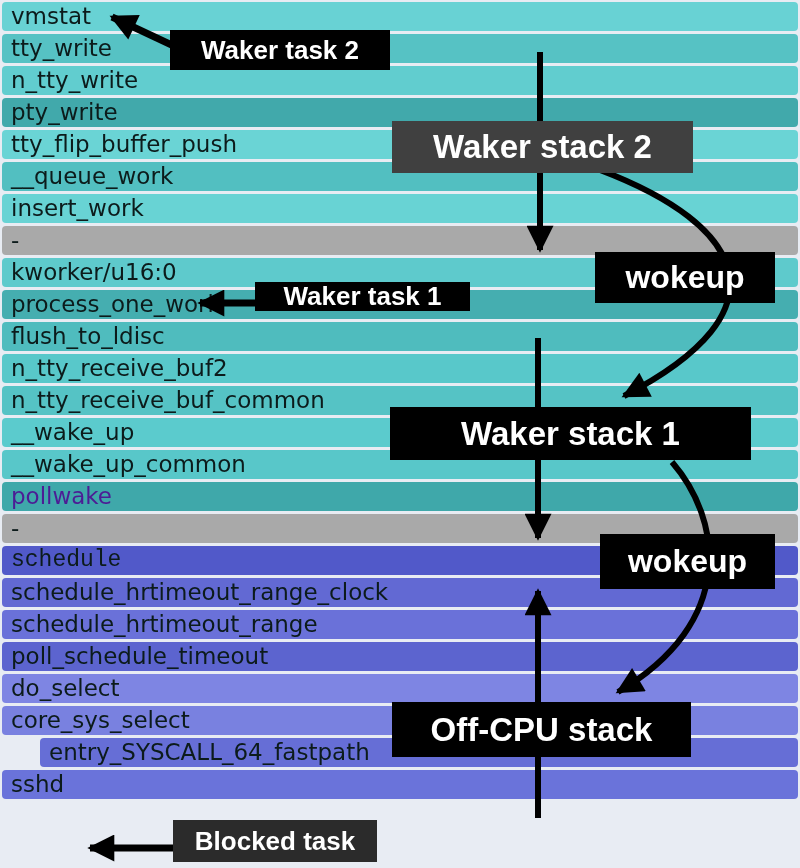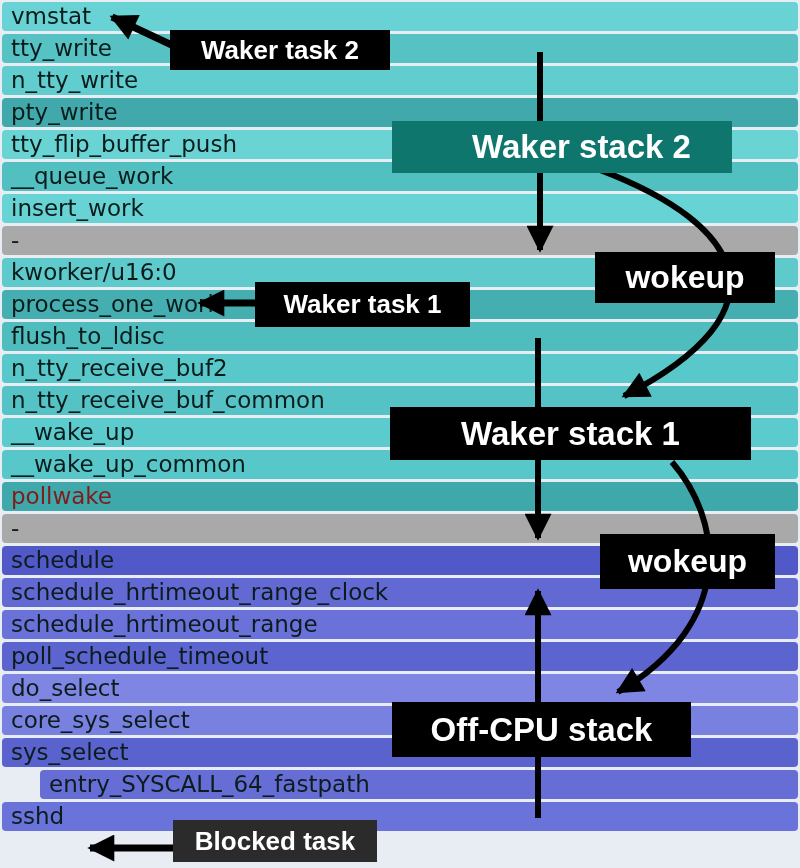--- a/index.html
+++ b/index.html
@@ -48,21 +48,21 @@
     align-items:center;
     justify-content:center;
     white-space:nowrap;
   }
   .ann-task{font-size:26px;}
   .ann-stack{font-size:33px;}
   .ann-wokeup{font-size:32px;}
   #ann-waker-task-2 {left:170px;top:16px;  width:220px;height:40px;margin-top:14px;}
   #ann-waker-stack-2{left:392px;top:121px; width:301px;height:52px;}
   #ann-wokeup-1     {left:595px;top:252px; width:180px;height:51px;}
-  #ann-waker-task-1 {left:255px;top:282px; width:215px;height:45px;}
+  #ann-waker-task-1 {left:255px;top:282px; width:215px;height:29px;}
   #ann-waker-stack-1{left:390px;top:407px; width:361px;height:53px;}
   #ann-wokeup-2     {left:600px;top:534px; width:175px;height:55px;}
   #ann-off-cpu-stack{left:392px;top:702px; width:299px;height:55px;}
   #ann-blocked-task {left:173px;top:820px; width:204px;height:42px;}
 </style>
 </head>
 <body>
 
 <div id="stage" style="background: rgb(232, 236, 243);">
 
@@ -75,29 +75,28 @@
       <div class="frame-row" style="background: rgb(82, 191, 193); color: rgb(12, 27, 27);"><span>__queue_work</span></div>
       <div class="frame-row" style="background: rgb(104, 211, 212); color: rgb(12, 27, 27);"><span>insert_work</span></div>
       <div class="frame-row" style="background: rgb(169, 169, 169); color: rgb(12, 27, 27);"><span>-</span></div>
       <div class="frame-row" style="background: rgb(94, 202, 204); color: rgb(12, 27, 27);"><span>kworker/u16:0</span></div>
       <div class="frame-row" style="background: rgb(69, 174, 176); color: rgb(12, 27, 27);"><span>process_one_work</span></div>
       <div class="frame-row" style="background: rgb(79, 188, 190); color: rgb(12, 27, 27);"><span>flush_to_ldisc</span></div>
       <div class="frame-row" style="background: rgb(88, 200, 202); color: rgb(12, 27, 27);"><span>n_tty_receive_buf2</span></div>
       <div class="frame-row" style="background: rgb(85, 195, 197); color: rgb(12, 27, 27);"><span>n_tty_receive_buf_common</span></div>
       <div class="frame-row" style="background: rgb(91, 203, 205); color: rgb(12, 27, 27);"><span>__wake_up</span></div>
       <div class="frame-row" style="background: rgb(88, 199, 201); color: rgb(12, 27, 27);"><span>__wake_up_common</span></div>
-      <div class="frame-row" style="background: rgb(63, 168, 170); color: #7f1d1d;"><span>pollwake</span></div>
+      <div class="frame-row" style="background: rgb(63, 168, 170); color: #4c1d95;"><span>pollwake</span></div>
       <div class="frame-row" style="background: rgb(169, 169, 169); color: rgb(12, 27, 27);"><span>-</span></div>
-      <div class="frame-row" style="background: rgb(81, 89, 201); color: rgb(12, 27, 27);"><span>schedule</span></div>
+      <div class="frame-row" style="background: rgb(81, 89, 201); color: rgb(12, 27, 27); font-family: Liberation Mono, monospace;"><span>schedule</span></div>
       <div class="frame-row" style="background: rgb(98, 105, 211); color: rgb(12, 27, 27);"><span>schedule_hrtimeout_range_clock</span></div>
       <div class="frame-row" style="background: rgb(106, 113, 217); color: rgb(12, 27, 27);"><span>schedule_hrtimeout_range</span></div>
       <div class="frame-row" style="background: rgb(92, 100, 207); color: rgb(12, 27, 27);"><span>poll_schedule_timeout</span></div>
       <div class="frame-row" style="background: rgb(126, 133, 227); color: rgb(12, 27, 27);"><span>do_select</span></div>
       <div class="frame-row" style="background: rgb(121, 129, 224); color: rgb(12, 27, 27);"><span>core_sys_select</span></div>
-      <div class="frame-row" style="background: rgb(90, 98, 206); color: rgb(12, 27, 27);"><span>sys_select</span></div>
       <div class="frame-row" style="background: rgb(102, 110, 214); color: rgb(12, 27, 27); margin-left: 40px;"><span>entry_SYSCALL_64_fastpath</span></div>
       <div class="frame-row" style="background: rgb(106, 115, 218); color: rgb(12, 27, 27);"><span>sshd</span></div>
     </div>
 
   <svg id="arrows" width="800" height="868" viewBox="0 0 800 868">
     <defs>
       <marker id="ah" viewBox="0 0 10 10" refX="9" refY="5" markerUnits="userSpaceOnUse" markerWidth="32" markerHeight="27" orient="auto">
         <path d="M0,0 L10,5 L0,10 Z" fill="#000"></path>
       </marker>
     </defs>
@@ -113,21 +112,21 @@
     <line x1="538" y1="338" x2="538" y2="538" stroke="#000" stroke-width="6" marker-end="url(#ah)"></line>
 
     <path d="M 672,462 C 722,520 737,622 618,692" fill="none" stroke="#000" stroke-width="6" marker-end="url(#ah)"></path>
 
     <line x1="538" y1="818" x2="538" y2="591" stroke="#000" stroke-width="6" marker-end="url(#ah)"></line>
 
     <line x1="173" y1="848" x2="90" y2="848" stroke="#000" stroke-width="7" marker-end="url(#ah)"></line>
   </svg>
 
   <div class="ann-box ann-task" id="ann-waker-task-2" style="background: rgb(0, 0, 0); color: rgb(255, 255, 255);">Waker task 2</div>
-  <div class="ann-box ann-stack" id="ann-waker-stack-2" style="background: #0f766e; color: rgb(255, 255, 255); padding-left: 39px;">Waker stack 2</div>
+  <div class="ann-box ann-stack" id="ann-waker-stack-2" style="background: #404040; color: rgb(255, 255, 255);">Waker stack 2</div>
   <div class="ann-box ann-wokeup" id="ann-wokeup-1" style="background: rgb(0, 0, 0); color: rgb(255, 255, 255);">wokeup</div>
   <div class="ann-box ann-task" id="ann-waker-task-1" style="background: rgb(0, 0, 0); color: rgb(255, 255, 255);">Waker task 1</div>
   <div class="ann-box ann-stack" id="ann-waker-stack-1" style="background: rgb(0, 0, 0); color: rgb(255, 255, 255);">Waker stack 1</div>
   <div class="ann-box ann-wokeup" id="ann-wokeup-2" style="background: rgb(0, 0, 0); color: rgb(255, 255, 255);">wokeup</div>
   <div class="ann-box ann-stack" id="ann-off-cpu-stack" style="background: rgb(0, 0, 0); color: rgb(255, 255, 255);">Off-CPU stack</div>
   <div class="ann-box ann-task" id="ann-blocked-task" style="background: rgb(43, 43, 43); color: rgb(255, 255, 255);">Blocked task</div>
 
 </div>
 
 </body></html>

